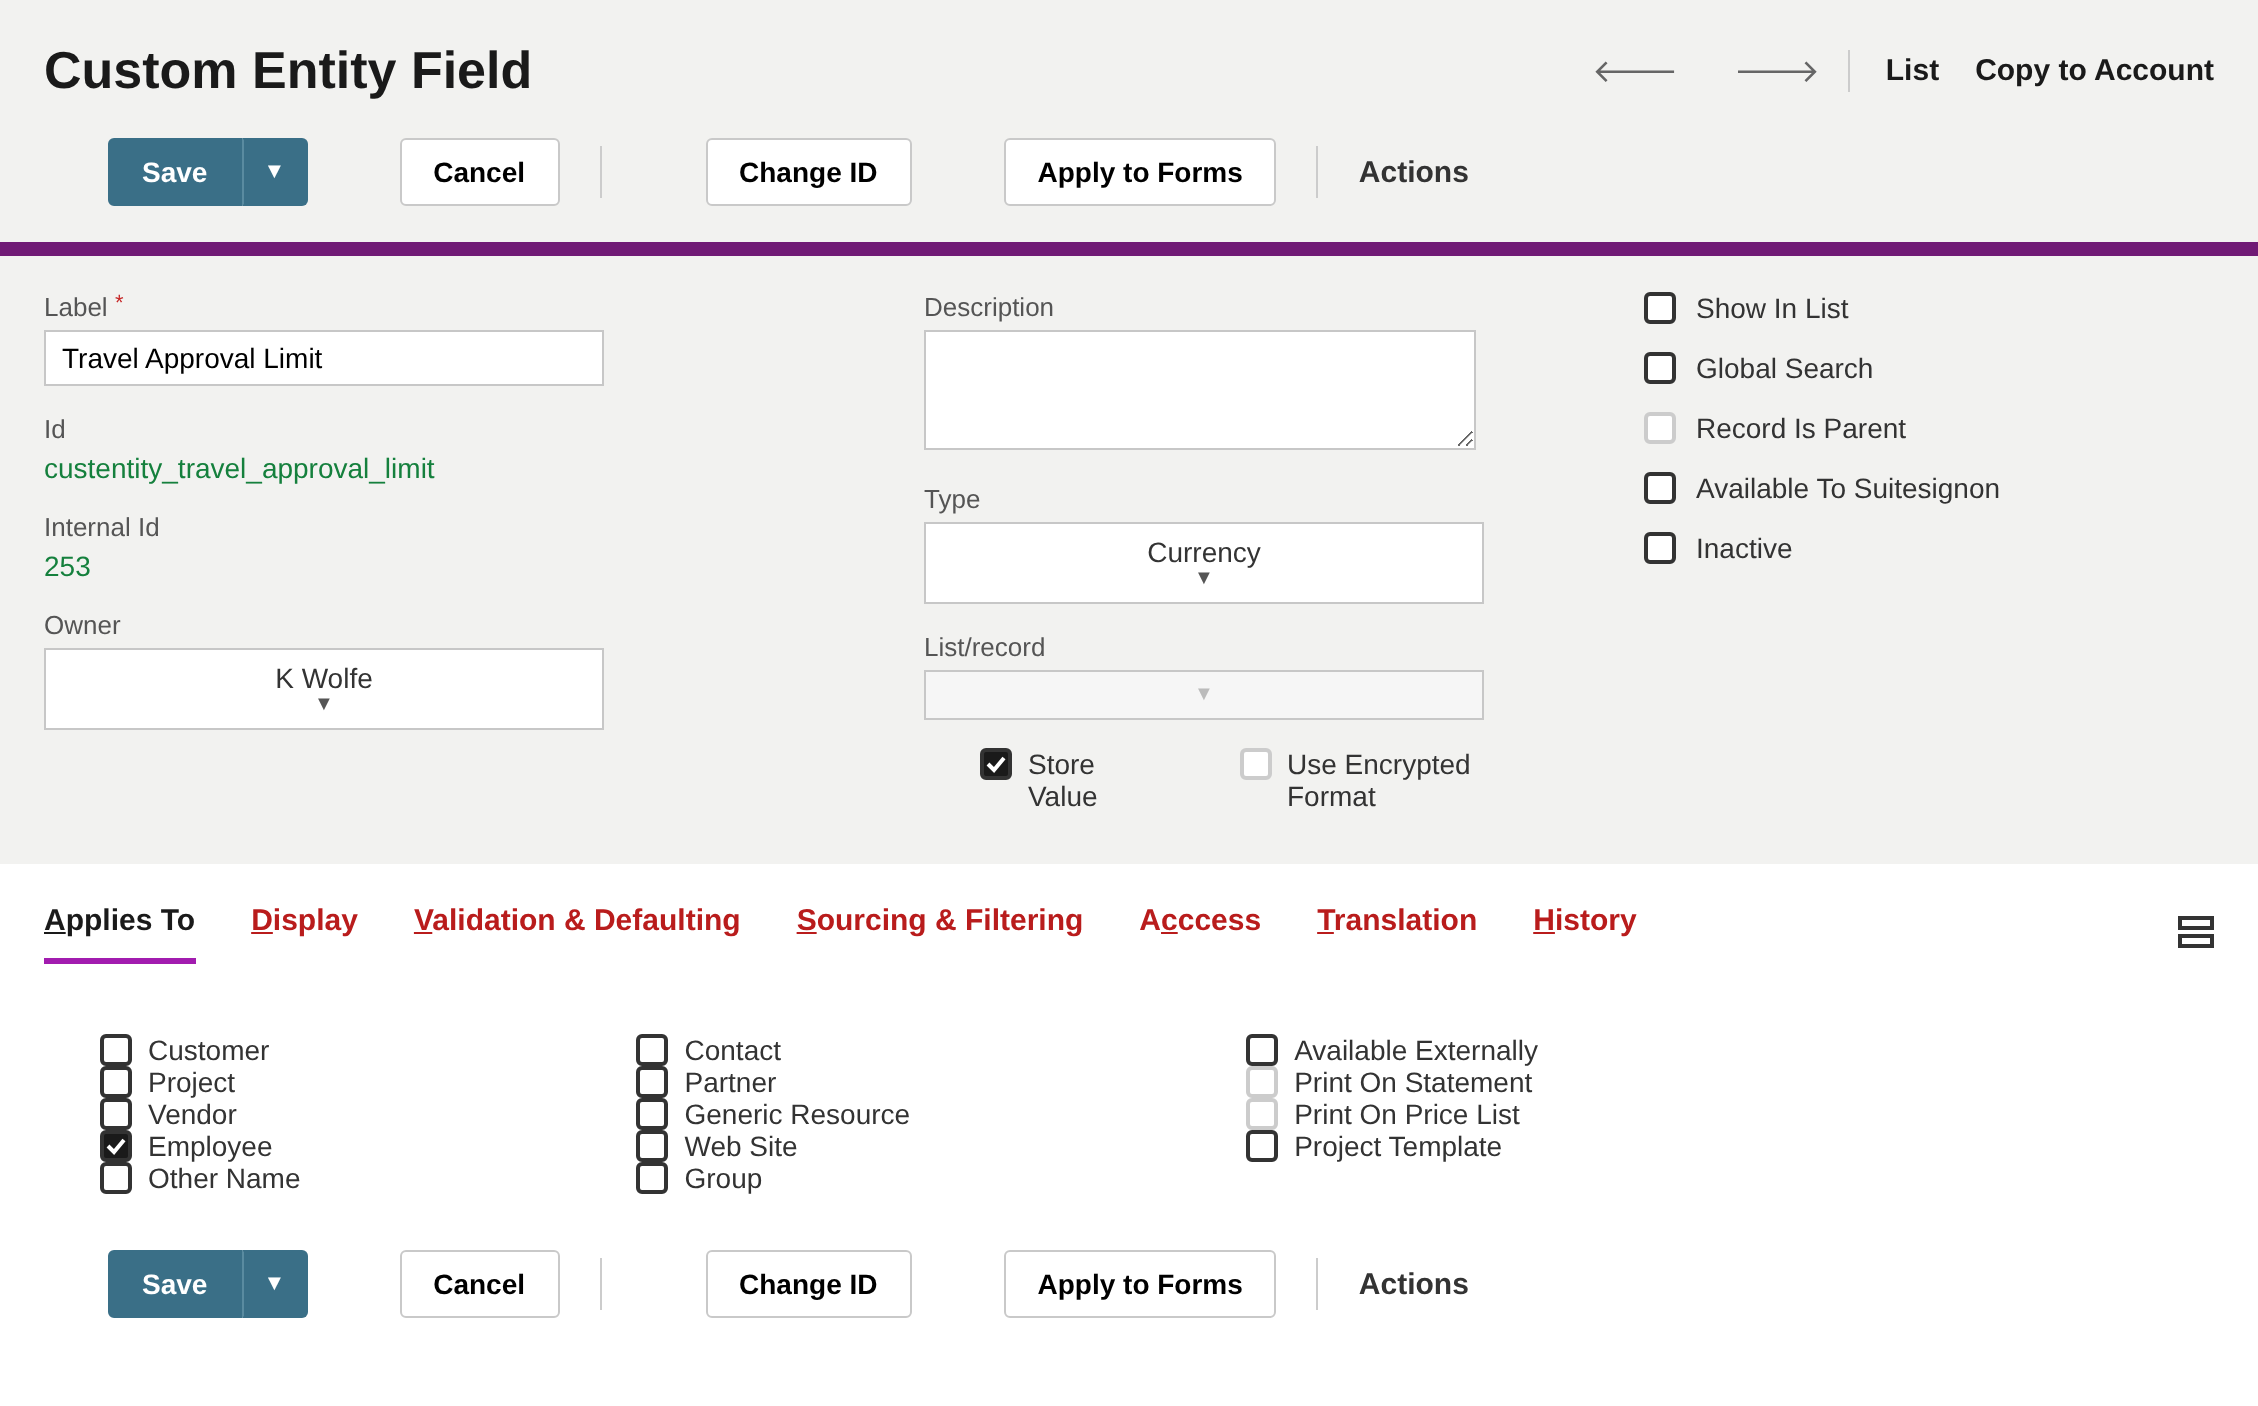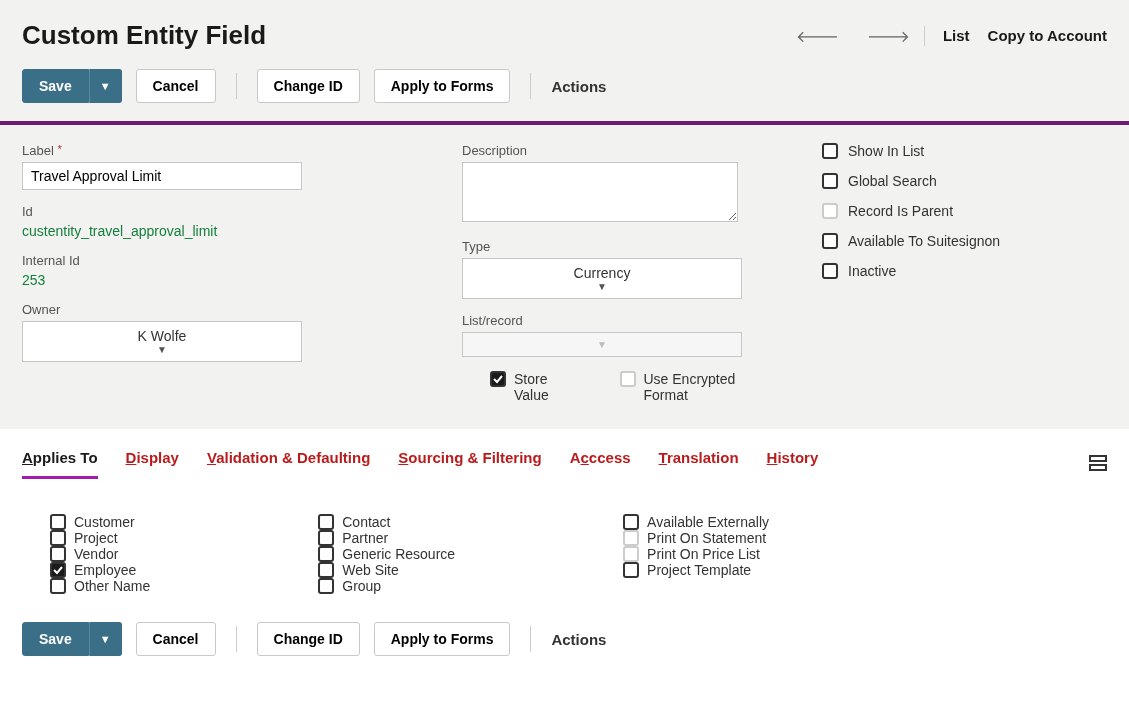--- a/index.html
+++ b/index.html
@@ -5,21 +5,21 @@
     * { box-sizing: border-box; margin: 0; padding: 0; }
     body {
       font-family: -apple-system, BlinkMacSystemFont, "Segoe UI", Arial, sans-serif;
       font-size: 14px;
       color: #333;
       background: #fff;
     }
     .header-section {
       background: #f2f2f0;
       padding: 20px 22px 18px;
-      border-bottom: 4px solid #701a75;
+      border-bottom: 7px solid #701a75;
     }
     .header-top {
       display: flex;
       justify-content: space-between;
       align-items: center;
       margin-bottom: 18px;
     }
     h1.page-title {
       font-size: 26px;
       font-weight: 700;
@@ -54,20 +54,21 @@
       display: flex;
     }
     .btn {
       border: 1px solid #c9c9c9;
       background: #fff;
       padding: 8px 16px;
       font-weight: 700;
       font-size: 14px;
       cursor: pointer;
       border-radius: 3px;
+      margin-left: 32px;
     }
     .btn-primary {
       background: #3a6f87;
       color: #fff;
       border: 1px solid #3a6f87;
       border-radius: 3px 0 0 3px;
     }
     .btn-primary-caret {
       background: #3a6f87;
       color: #fff;

